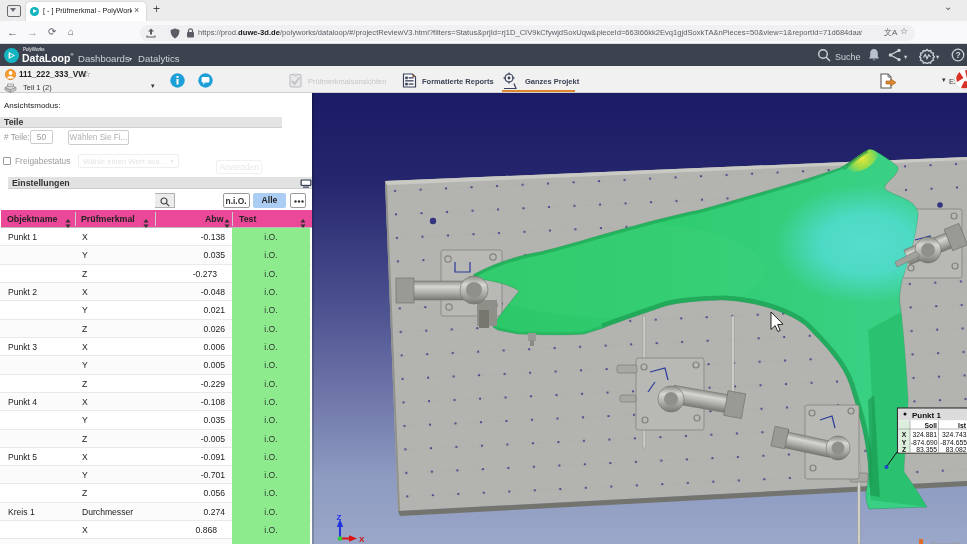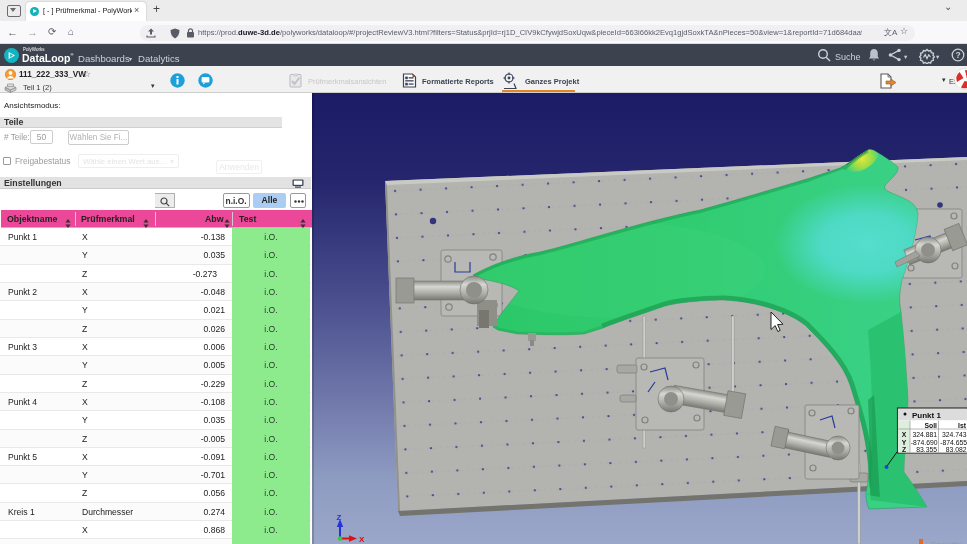--- a/index.html
+++ b/index.html
@@ -165,21 +165,21 @@
     <div class="abs" style="left:4px;top:0.5px;font-size:8.8px;font-weight:bold;color:#333;">Teile</div>
   </div>
   <div class="abs" style="left:4px;top:40px;font-size:8.2px;color:#9a9a9a;"># Teile:</div>
   <div class="abs" style="left:30px;top:37px;width:23px;height:14px;border:1px solid #ccc;border-radius:2px;font-size:8.4px;color:#9a9a9a;text-align:center;line-height:13px;">50</div>
   <div class="abs" style="left:68px;top:37px;width:61px;height:15px;border:1px solid #ccc;border-radius:2px;font-size:8.2px;color:#b0b0b0;text-align:center;line-height:14px;white-space:nowrap;overflow:hidden;">Wählen Sie Fi...</div>
   <div class="abs" style="left:3px;top:64px;width:8px;height:8px;border:1px solid #9a9a9a;border-radius:1px;background:#fff;"></div>
   <div class="abs" style="left:15px;top:63px;font-size:8.4px;color:#9a9a9a;">Freigabestatus</div>
   <div class="abs" style="left:78px;top:61px;width:101px;height:14px;border:1px solid #eee;border-radius:2px;font-size:7.8px;color:#e4e4e4;padding:2px 4px;white-space:nowrap;overflow:hidden;">Wähle einen Wert aus...<span style="float:right;color:#eee;">▾</span></div>
   <div class="abs" style="left:216px;top:67px;width:46px;height:14px;border:1px solid #f0f0f0;border-radius:2px;font-size:8.4px;color:#e8e8e8;text-align:center;line-height:13px;">Anwenden</div>
 
-  <div class="abs" style="left:0;top:83.5px;width:311px;height:12px;background:#e2e2e2;border-bottom:1px solid #ccc;">
+  <div class="abs" style="left:8px;top:83.5px;width:311px;height:12px;background:#e2e2e2;border-bottom:1px solid #ccc;">
     <div class="abs" style="left:4px;top:1px;font-size:8.8px;font-weight:bold;color:#333;">Einstellungen</div>
     <svg class="abs" style="left:292px;top:2px;" width="12" height="9" viewBox="0 0 12 9">
           <rect x="0.5" y="0.5" width="11" height="6.5" rx="1" fill="#39435a"></rect>
           <rect x="1.8" y="1.6" width="8.4" height="4.2" fill="#fff"></rect>
           <rect x="3" y="7.5" width="6" height="1.2" fill="#39435a"></rect>
         </svg>
   </div>
 
   <div class="abs" style="left:154.5px;top:100px;width:20px;height:15px;border:1px solid #b0b0b0;border-left:none;background:#ececec;">
     <svg class="abs" style="left:5px;top:3px;" width="10" height="10" viewBox="0 0 10 10">
@@ -316,21 +316,21 @@
         </div>
         <div class="abs" style="left:0;top:274.80px;width:311px;height:18.32px;border-bottom:1px solid #e9e9e9;background:#fbfbfc;">
           <div class="abs" style="left:8px;top:4px;font-size:8.6px;color:#222;">Kreis 1</div>
           <div class="abs" style="left:82px;top:4px;font-size:8.6px;color:#222;">Durchmesser</div>
           <div class="abs" style="left:160px;top:4px;width:65px;text-align:right;font-size:8.6px;color:#222;">0.274</div>
           <div class="abs" style="left:232px;top:0;width:78px;height:18.32px;background:#8deb8d;text-align:center;font-size:8.6px;color:#333;line-height:18.32px;">i.O.</div>
         </div>
         <div class="abs" style="left:0;top:293.12px;width:311px;height:18.32px;border-bottom:1px solid #e9e9e9;">
           <div class="abs" style="left:8px;top:4px;font-size:8.6px;color:#222;"></div>
           <div class="abs" style="left:82px;top:4px;font-size:8.6px;color:#222;">X</div>
-          <div class="abs" style="left:160px;top:4px;width:65px;text-align:right;font-size:8.6px;color:#222;">0.868</div>
+          <div class="abs" style="left:152px;top:4px;width:65px;text-align:right;font-size:8.6px;color:#222;">0.868</div>
           <div class="abs" style="left:232px;top:0;width:78px;height:18.32px;background:#8deb8d;text-align:center;font-size:8.6px;color:#333;line-height:18.32px;">i.O.</div>
         </div>
         <div class="abs" style="left:0;top:311.44px;width:311px;height:18.32px;border-bottom:1px solid #e9e9e9;background:#fbfbfc;">
           <div class="abs" style="left:8px;top:4px;font-size:8.6px;color:#222;"></div>
           <div class="abs" style="left:82px;top:4px;font-size:8.6px;color:#222;">Y</div>
           <div class="abs" style="left:160px;top:4px;width:65px;text-align:right;font-size:8.6px;color:#222;"></div>
           <div class="abs" style="left:232px;top:0;width:78px;height:18.32px;background:#8deb8d;text-align:center;font-size:8.6px;color:#333;line-height:18.32px;"></div>
         </div>
       </div>
 </div>

